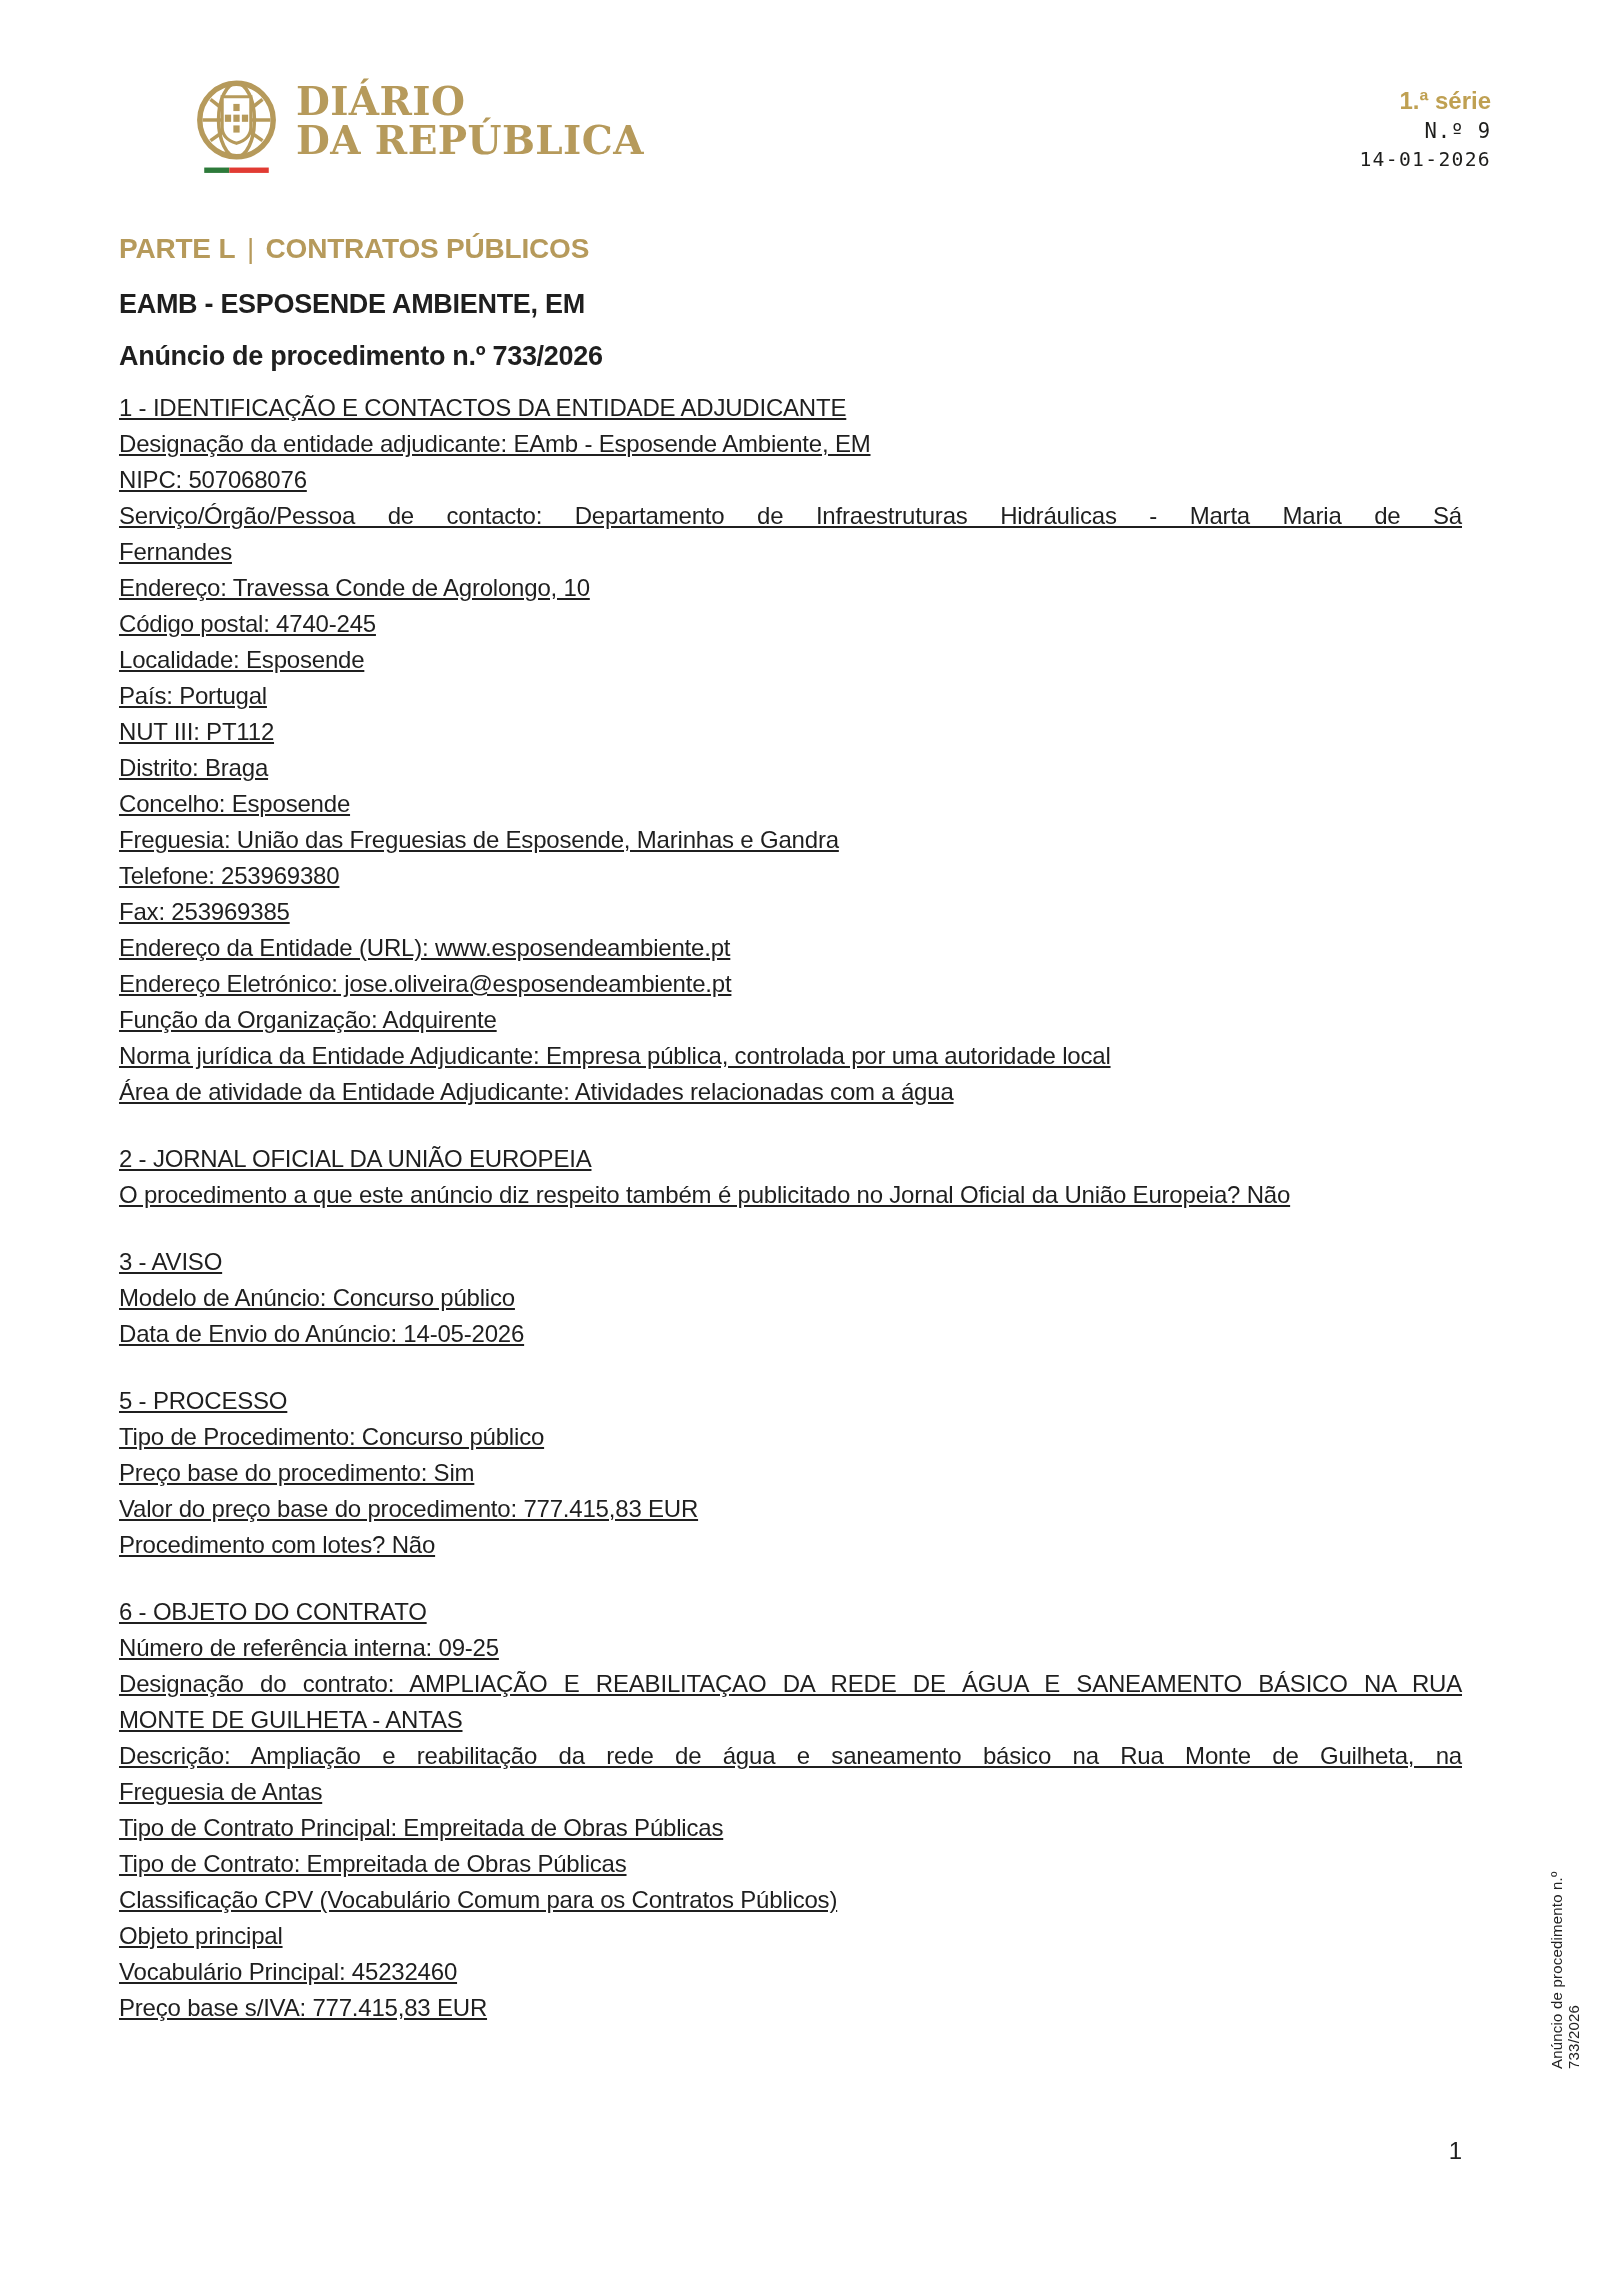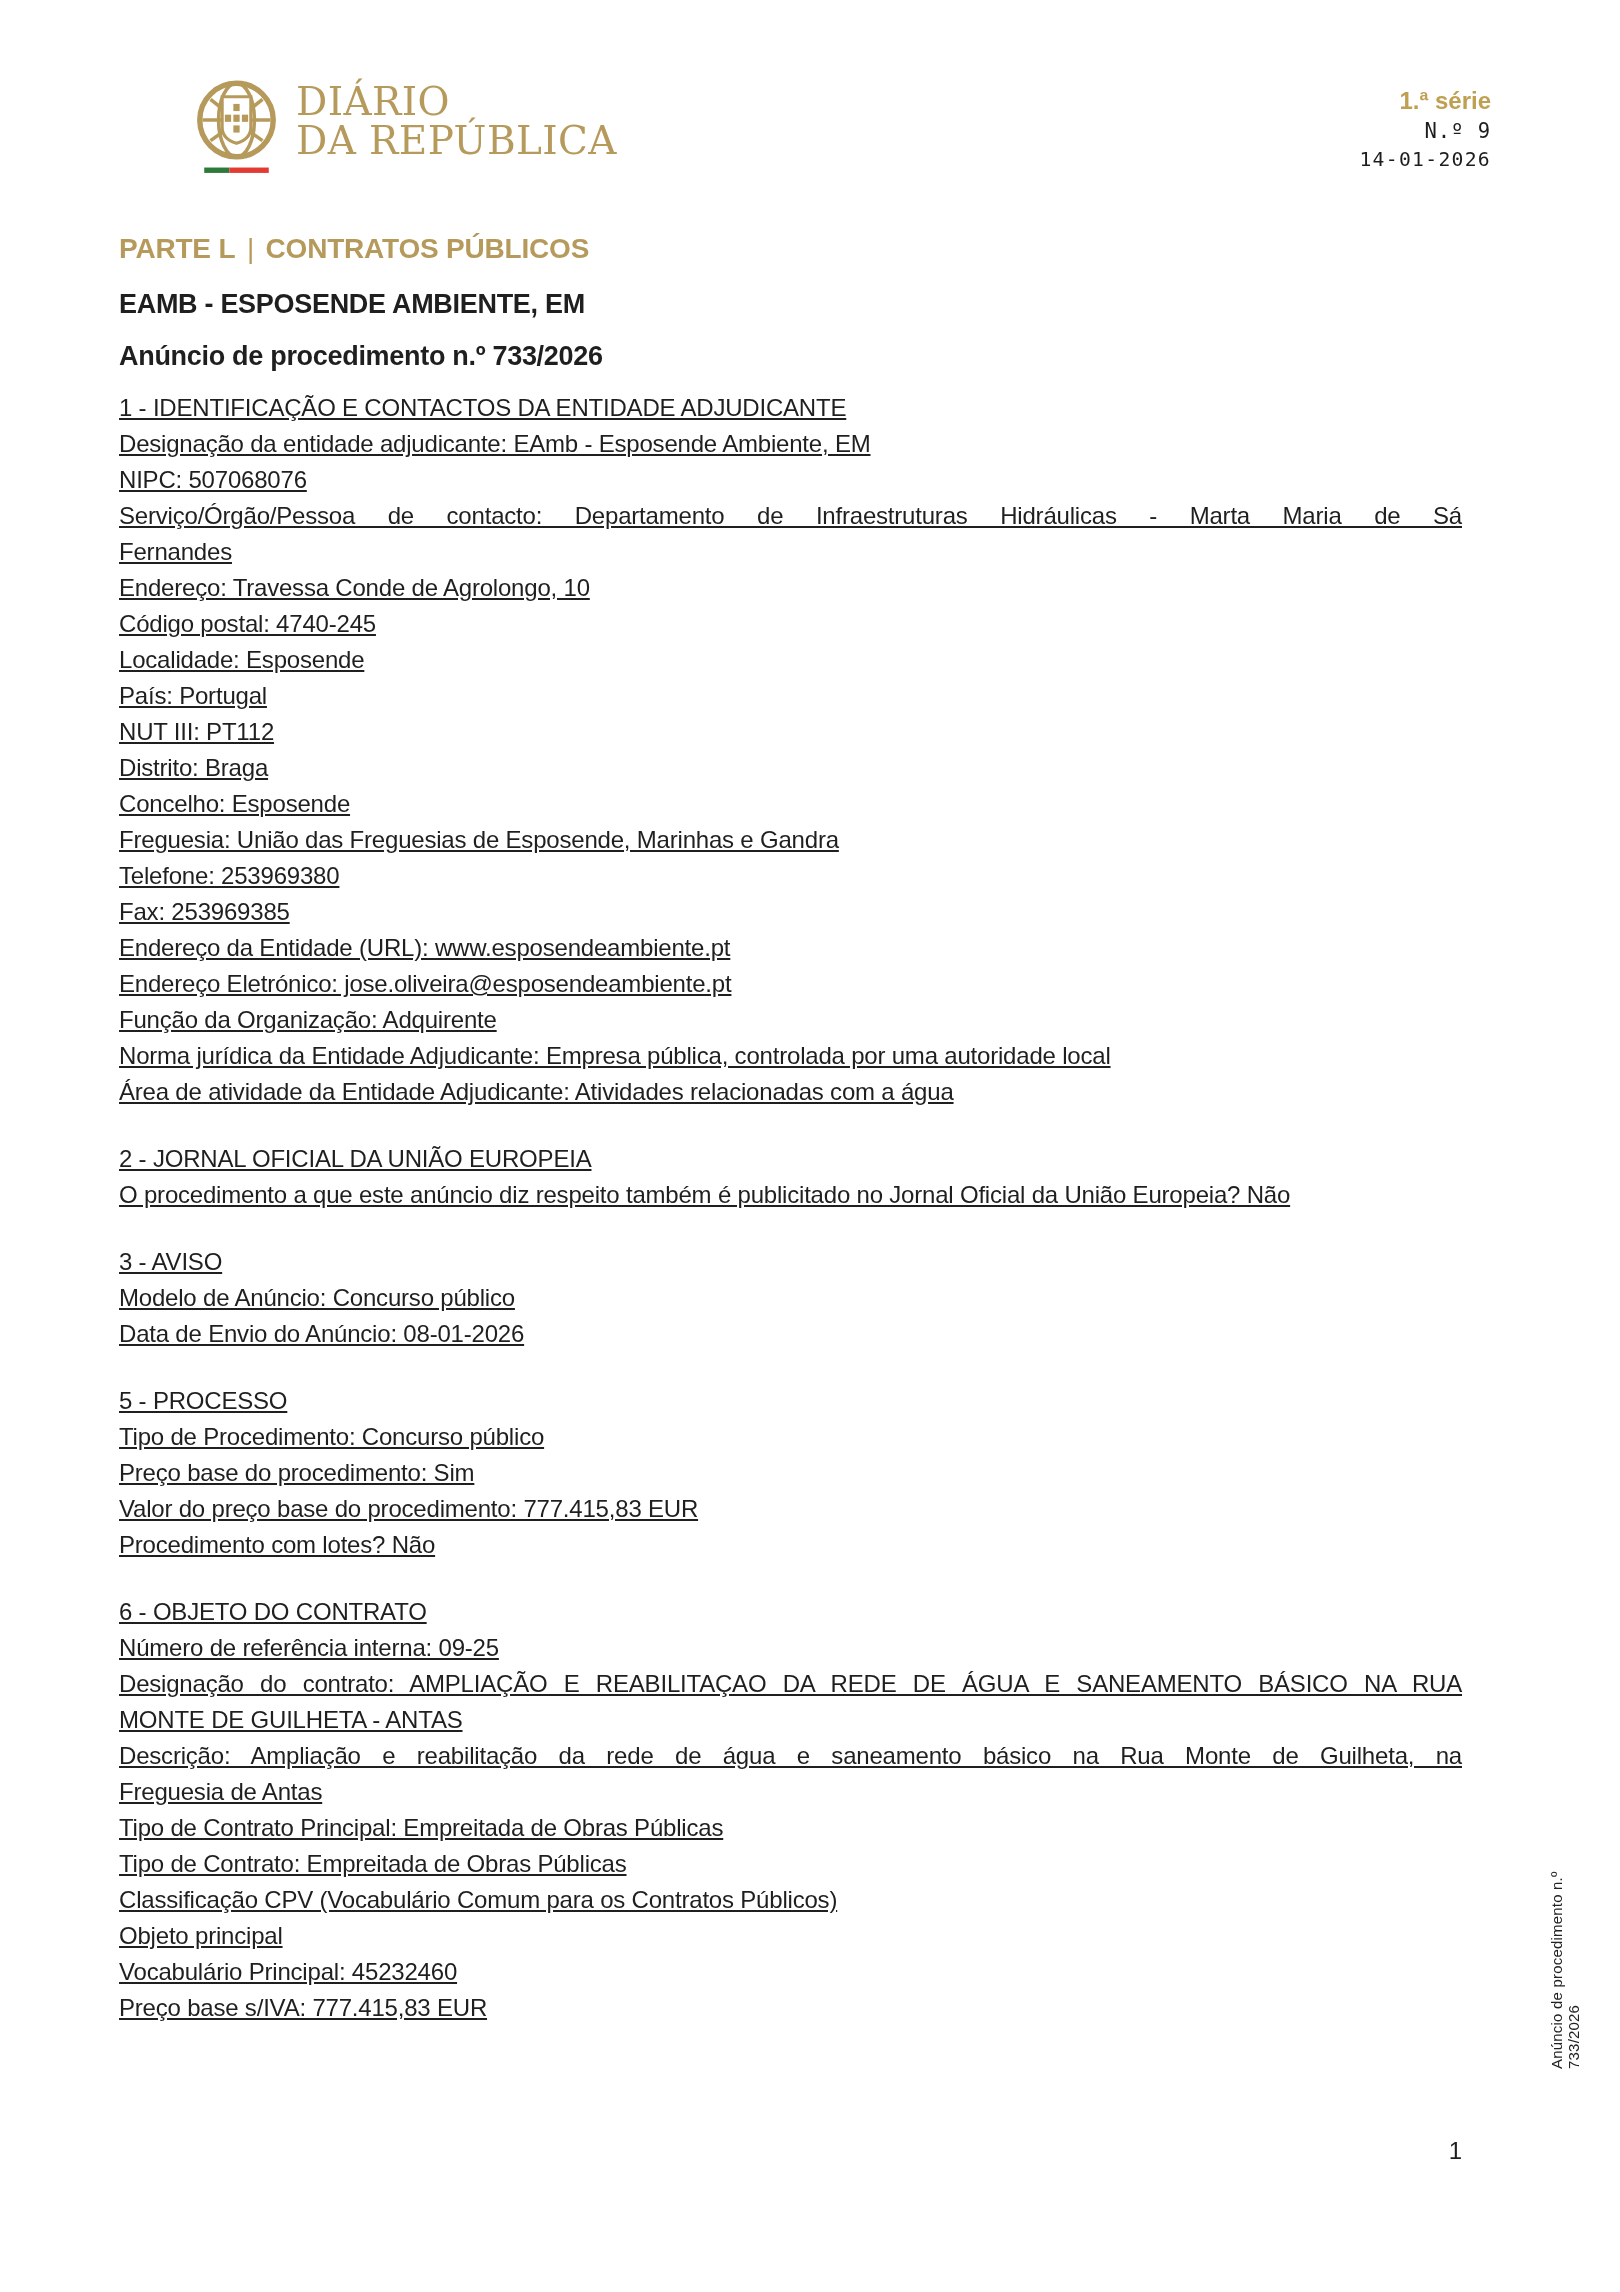--- a/index.html
+++ b/index.html
@@ -11,21 +11,21 @@
     font-family:"Liberation Sans",sans-serif;
     color:#1f1f1f;
   }
 
   
   .emblem{position:absolute;left:189px;top:77px;}
   .logo-text{
     position:absolute;left:296px;top:82px;
     font-family:"DejaVu Serif","Liberation Serif",serif;
     color:#b69a5b;font-size:39px;line-height:39px;
-    font-weight:400;letter-spacing:0.4px;white-space:nowrap;
+    font-weight:700;letter-spacing:0.4px;white-space:nowrap;
   }
   .edition{
     position:absolute;right:129px;top:87px;
     text-align:right;
   }
   .edition .series{
     color:#bfa052;font-size:24px;font-weight:bold;
     line-height:27px;margin:0 0 6.3px 0;
   }
   .edition .number{
@@ -179,21 +179,21 @@
       <p class="bline line">2 - JORNAL OFICIAL DA UNIÃO EUROPEIA</p>
 
       <p class="bline line">O procedimento a que este anúncio diz respeito também é publicitado no Jornal Oficial da União Europeia? Não</p>
 
       <p class="bline gap"></p>
 
       <p class="bline line">3 - AVISO</p>
 
       <p class="bline line">Modelo de Anúncio: Concurso público</p>
 
-      <p class="bline line">Data de Envio do Anúncio: 08-01-2026</p>
+      <p class="bline line">Data de Envio do Anúncio: 14-05-2026</p>
 
       <p class="bline gap"></p>
 
       <p class="bline line">5 - PROCESSO</p>
 
       <p class="bline line">Tipo de Procedimento: Concurso público</p>
 
       <p class="bline line">Preço base do procedimento: Sim</p>
 
       <p class="bline line">Valor do preço base do procedimento: 777.415,83 EUR</p>

